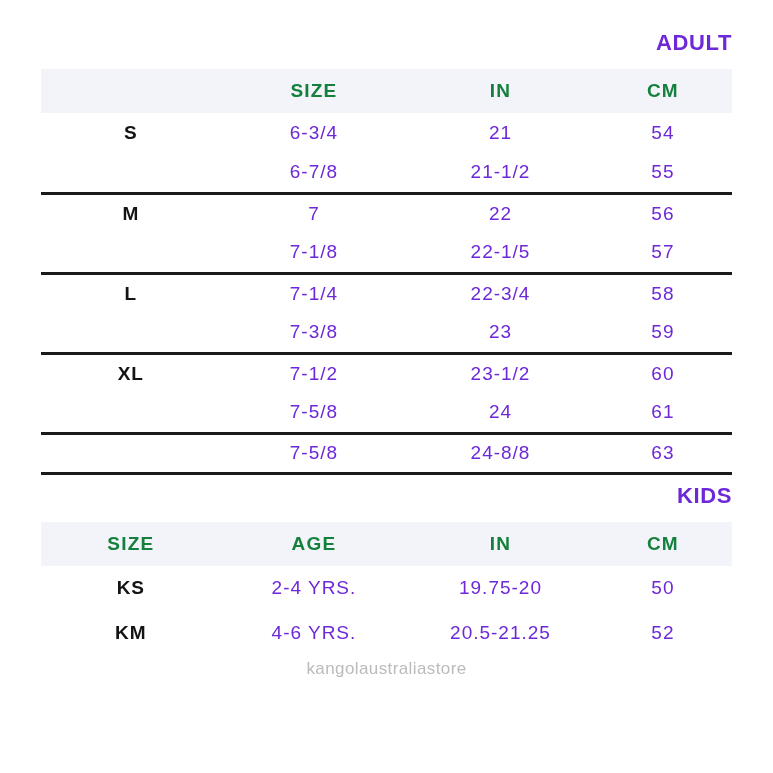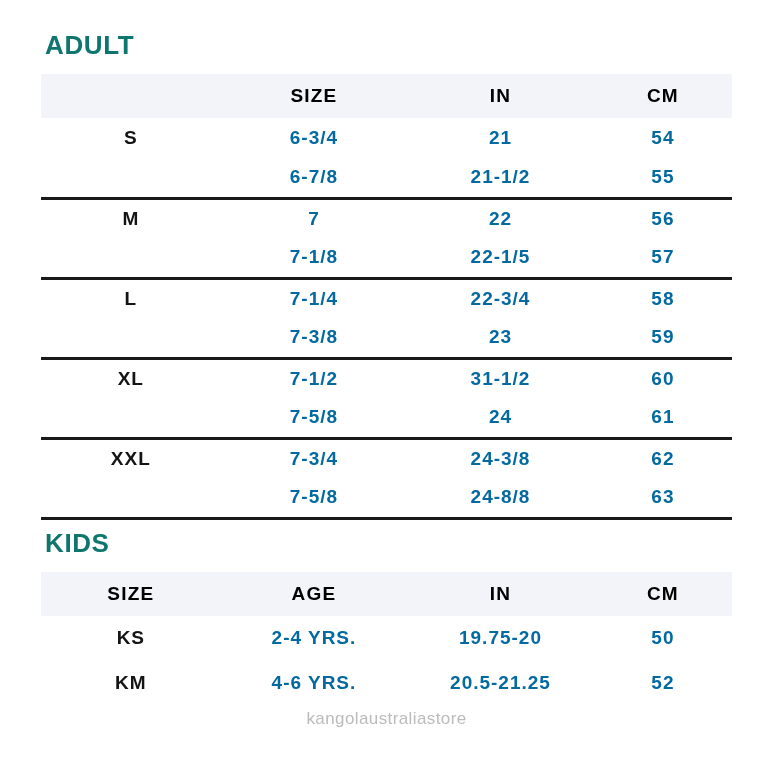--- a/index.html
+++ b/index.html
@@ -6,56 +6,57 @@
   html, body { background: #ffffff; }
   body {
     width: 773px;
     height: 773px;
     font-family: "Liberation Sans", sans-serif;
     overflow: hidden;
   }
   .page { padding: 30px 41px 0 41px; }
 
   .section-heading {
-    font-size: 26px;
+    font-size: 22px;
     font-weight: 800;
     letter-spacing: 0.6px;
-    color: #0f766e;
+    color: #6d28d9;
     margin: 0 0 13px 4px;
+    text-align: right;
   }
   .section-heading.kids { margin-top: 8px; }
 
   table {
     width: 100%;
     border-collapse: collapse;
     table-layout: fixed;
   }
   col.c1 { width: 26%; }
   col.c2 { width: 27%; }
   col.c3 { width: 27%; }
   col.c4 { width: 20%; }
 
   thead tr { background: #f2f4f9; }
   th {
     height: 44px;
     font-size: 19px;
     font-weight: 700;
     letter-spacing: 1.2px;
-    color: #000000;
+    color: #15803d;
     text-align: center;
     vertical-align: middle;
   }
   td {
     height: 40px;
     text-align: center;
     vertical-align: middle;
     font-size: 19px;
-    font-weight: 700;
+    font-weight: 400;
     letter-spacing: 1px;
-    color: #0369a1;
+    color: #6d28d9;
   }
   td.lbl {
     font-weight: 700;
     color: #141414;
   }
   tbody.group { border-bottom: 3px solid #1a1a1a; }
 
   .kids-table td { height: 45px; }
 
   .watermark {
@@ -127,37 +128,31 @@
         <td class="lbl"></td>
         <td>7-3/8</td>
         <td>23</td>
         <td>59</td>
       </tr>
     </tbody>
     <tbody class="group">
       <tr>
         <td class="lbl">XL</td>
         <td>7-1/2</td>
-        <td>31-1/2</td>
+        <td>23-1/2</td>
         <td>60</td>
       </tr>
       <tr>
         <td class="lbl"></td>
         <td>7-5/8</td>
         <td>24</td>
         <td>61</td>
       </tr>
     </tbody>
     <tbody class="group">
-      <tr>
-        <td class="lbl">XXL</td>
-        <td>7-3/4</td>
-        <td>24-3/8</td>
-        <td>62</td>
-      </tr>
       <tr>
         <td class="lbl"></td>
         <td>7-5/8</td>
         <td>24-8/8</td>
         <td>63</td>
       </tr>
     </tbody>
   </table>
 
   <h2 class="section-heading kids">KIDS</h2>

